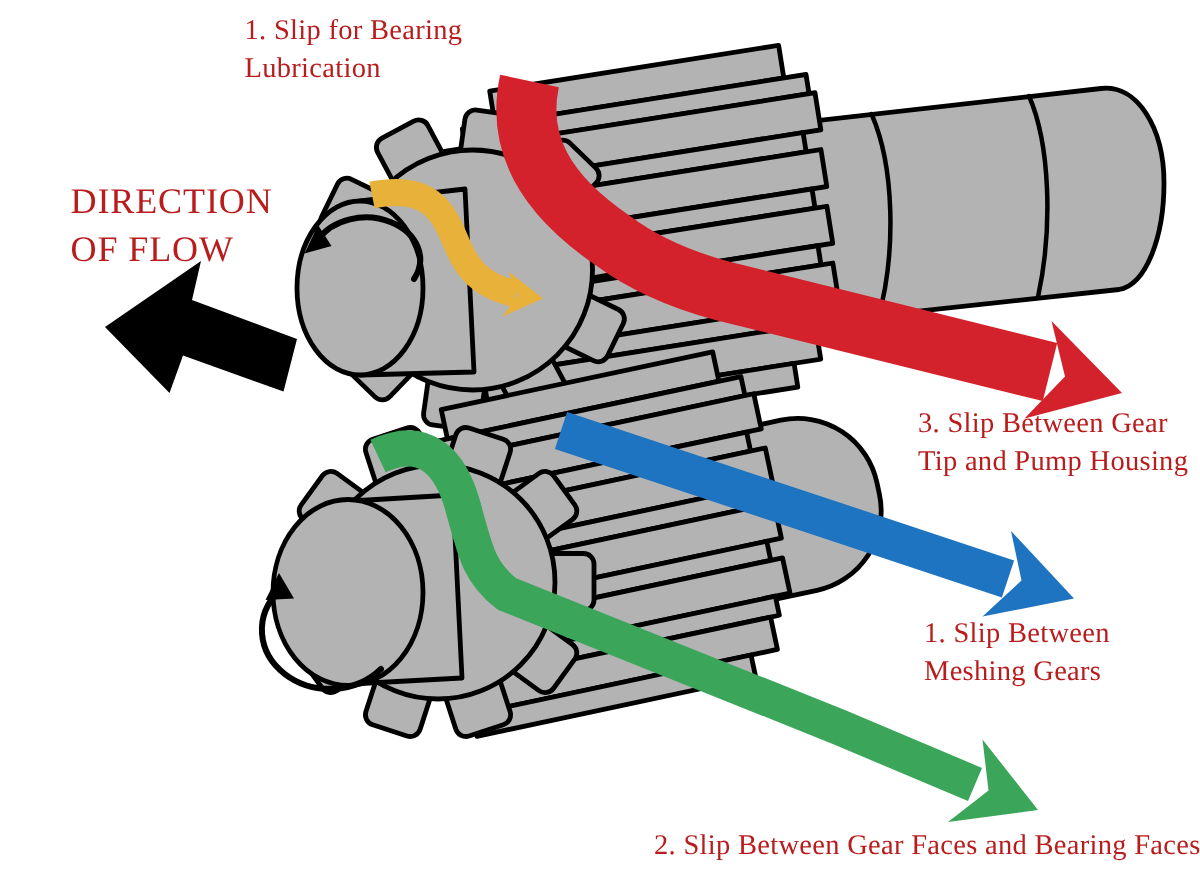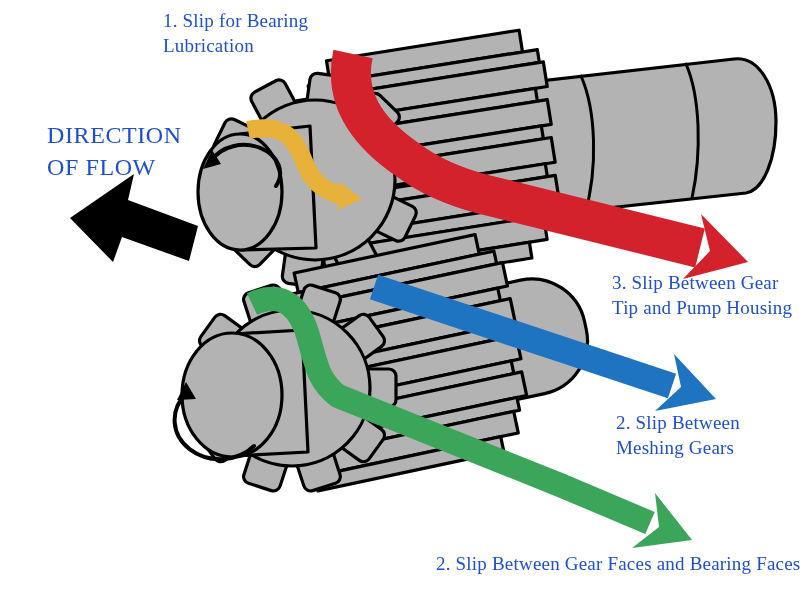--- a/index.html
+++ b/index.html
@@ -6,21 +6,21 @@
   .stage{
     position:relative;width:800px;height:595px;overflow:hidden;
     background:#ffffff;font-family:"Liberation Serif","DejaVu Serif",serif;
   }
   .stage svg{position:absolute;left:0;top:0;}
   .metal{fill:#b3b3b3;stroke:#000;stroke-width:3.2;stroke-linejoin:round;}
   .edge{fill:none;stroke:#000;stroke-width:3;stroke-linecap:round;}
   .rot{fill:none;stroke:#000;stroke-width:4;stroke-linecap:round;}
   .ribbon{fill:none;stroke-linecap:butt;stroke-linejoin:round;}
   .lbl{
-    position:absolute;color:#1d4ed8;font-size:19px;line-height:1.32;
+    position:absolute;color:#b91c1c;font-size:19px;line-height:1.32;
     letter-spacing:0.2px;
   }
   .lbl.caps{font-size:24px;letter-spacing:0.6px;}
   .nowrap{white-space:nowrap;}
 </style>
 </head>
 <body>
 
 <div class="stage">
   <svg width="800" height="595" viewBox="0 0 800 595">
@@ -137,16 +137,16 @@
 
     <polygon points="70,218 134,174 128,200 198,226 189,261 122,237 113,262" fill="#000000"></polygon>
   </svg>
 
   <div class="lbl" style="left:163px;top:8px;width:178px;">1. Slip for Bearing Lubrication</div>
 
   <div class="lbl caps" style="left:47px;top:120px;width:170px;">DIRECTION OF FLOW</div>
 
   <div class="lbl" style="left:612px;top:270px;width:190px;">3. Slip Between Gear Tip and Pump Housing</div>
 
-  <div class="lbl" style="left:616px;top:410px;width:180px;">2. Slip Between Meshing Gears</div>
+  <div class="lbl" style="left:616px;top:410px;width:180px;">1. Slip Between Meshing Gears</div>
 
   <div class="lbl nowrap" style="left:436px;top:551px;">2. Slip Between Gear Faces and Bearing Faces</div>
 </div>
 
 </body></html>

